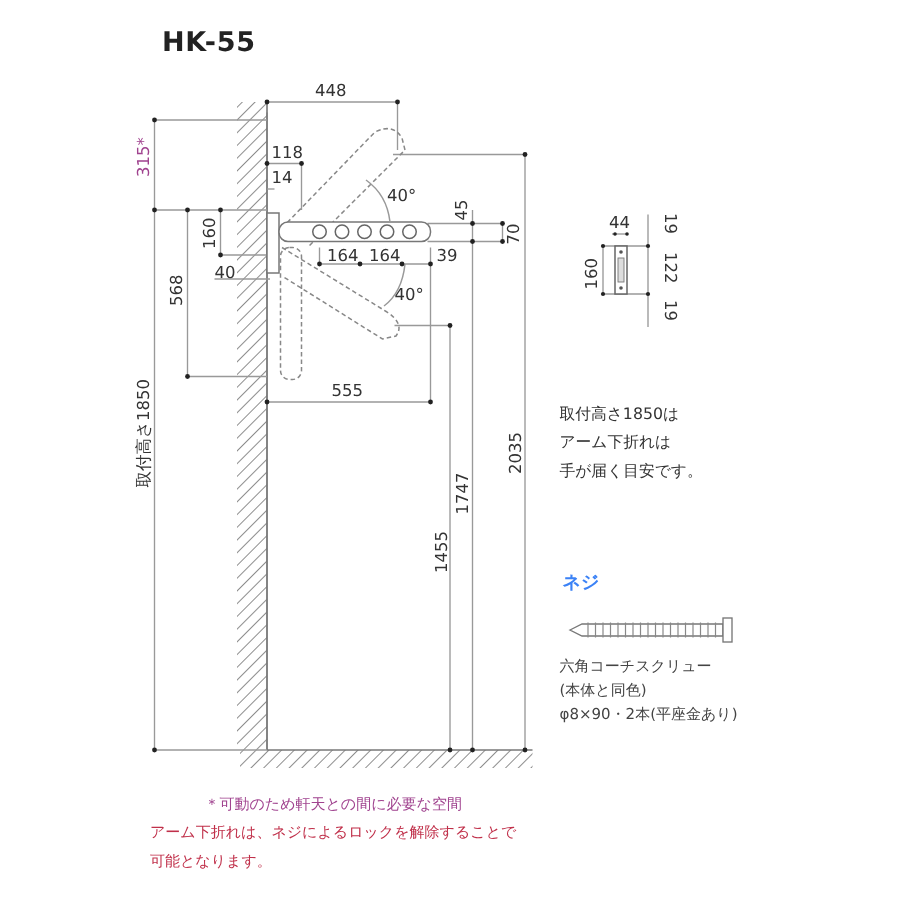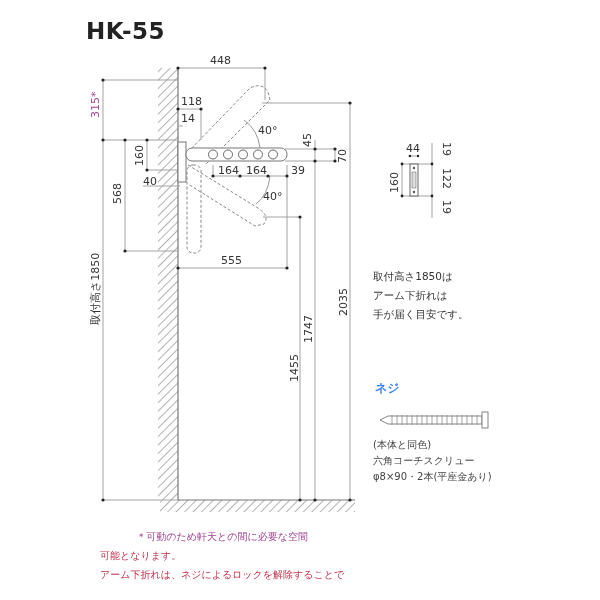--- a/index.html
+++ b/index.html
@@ -1,17 +1,17 @@
 <!DOCTYPE html>
 <html><head>
 <meta charset="utf-8">
 <style>
   html, body { margin:0; padding:0; background:#ffffff; }
   body { width:600px; height:600px; position:relative; overflow:hidden; font-family:"DejaVu Sans", sans-serif; color:#333; }
-  .title { position:absolute; left:86px; top:18px; font-size:23px; font-weight:bold; color:#222; letter-spacing:0.5px; }
+  .title { position:absolute; left:108px; top:18px; font-size:18px; font-weight:bold; color:#222; letter-spacing:0.5px; }
   svg { position:absolute; left:0; top:0; }
   .dim { font-size:11px; fill:#333; font-family:"DejaVu Sans", sans-serif; }
   .note { position:absolute; font-size:10.5px; line-height:19px; color:#333; }
   .screw-title { position:absolute; left:375px; top:380px; font-size:12px; font-weight:bold; color:#3b82f6; }
   .screw-desc { position:absolute; left:373px; top:437px; font-size:10px; line-height:16px; color:#444; }
   .foot { position:absolute; left:100px; top:527px; font-size:10px; line-height:19px; }
   .pink { color:#a0438f;text-align:center; }
   .red { color:#c0304a; }
 </style>
 </head>
@@ -196,22 +196,22 @@
 </svg>
 
 <div class="note" style="left:373px; top:267px;">
   <div>取付高さ1850は</div>
   <div>アーム下折れは</div>
   <div>手が届く目安です。</div>
 </div>
 
 <div class="screw-title">ネジ</div>
 <div class="screw-desc">
+  <div>六角コーチスクリュー</div>
   <div>(本体と同色)</div>
-  <div>六角コーチスクリュー</div>
   <div>φ8×90・2本(平座金あり)</div>
 </div>
 
 <div class="foot">
   <div class="pink">＊可動のため軒天との間に必要な空間</div>
+  <div class="red">アーム下折れは、ネジによるロックを解除することで</div>
   <div class="red">可能となります。</div>
-  <div class="red">アーム下折れは、ネジによるロックを解除することで</div>
 </div>
 
 </body></html>

